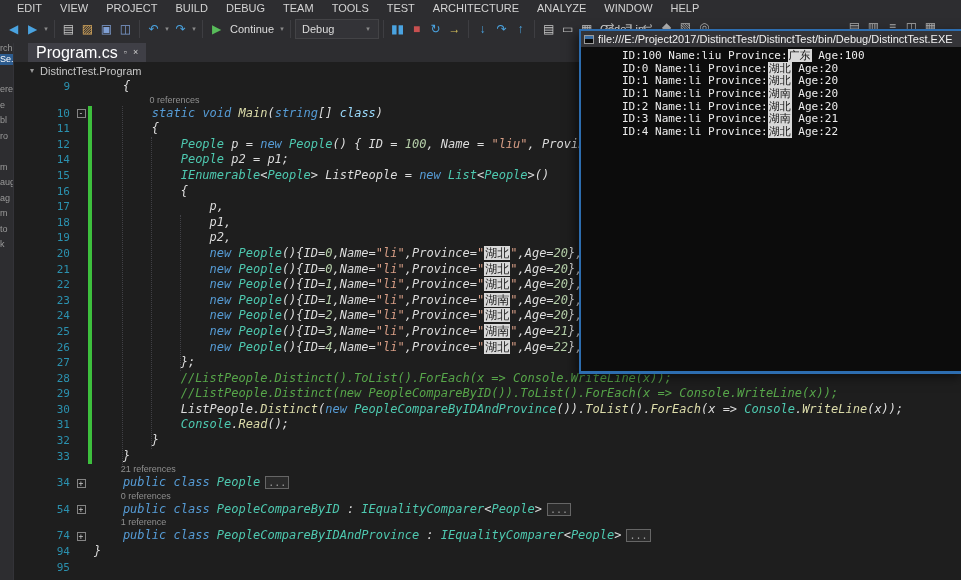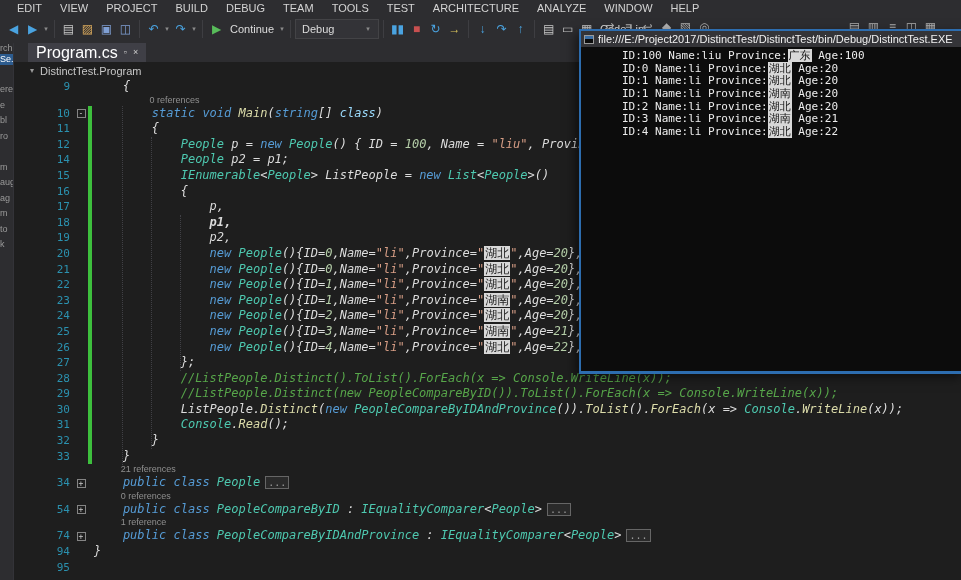--- a/index.html
+++ b/index.html
@@ -250,21 +250,21 @@
       <div class="row">
         <span class="gut">17</span>
         <span class="fold"></span>
         <span class="chg on"></span>
         <span class="code" style="padding-left: 16ch;"><span class="tok-pl">p,</span></span>
       </div>
       <div class="row">
         <span class="gut">18</span>
         <span class="fold"></span>
         <span class="chg on"></span>
-        <span class="code" style="padding-left: 16ch; font-weight: bold;"><span class="tok-pl">p1,</span></span>
+        <span class="code" style="padding-left: 16ch;"><span class="tok-pl">p1,</span></span>
       </div>
       <div class="row">
         <span class="gut">19</span>
         <span class="fold"></span>
         <span class="chg on"></span>
         <span class="code" style="padding-left: 16ch;"><span class="tok-pl">p2,</span></span>
       </div>
       <div class="row">
         <span class="gut">20</span>
         <span class="fold"></span>

